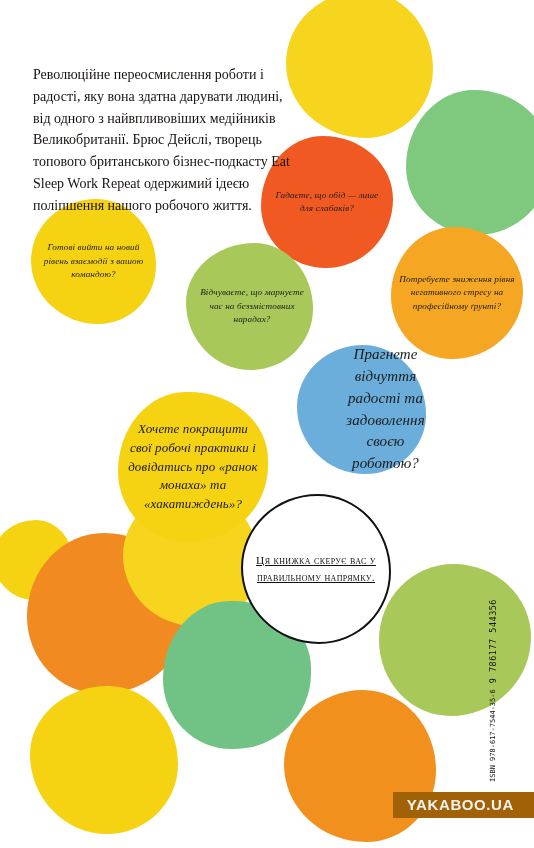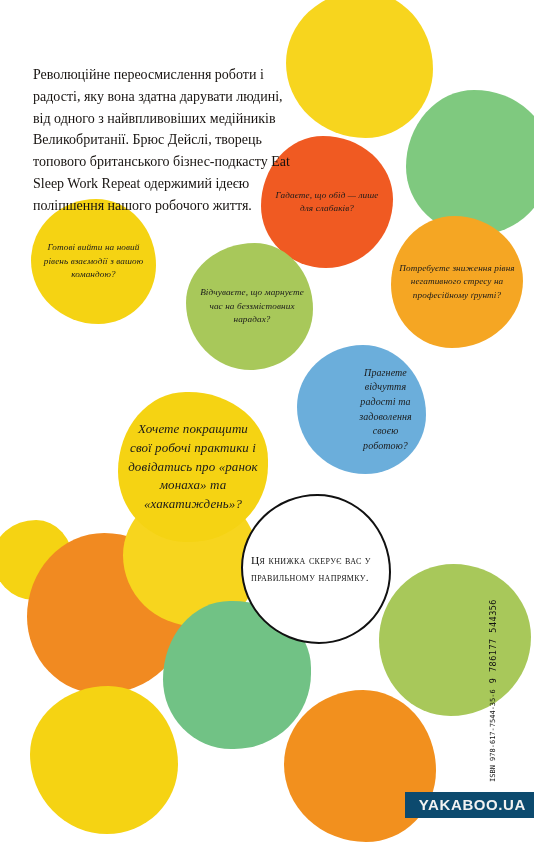--- a/index.html
+++ b/index.html
@@ -84,28 +84,29 @@
   #center-circle .ring {
     position: absolute;
     inset: 0;
     background: #ffffff;
     border: 2.4px solid #111111;
     border-radius: 51% 49% 48% 52% / 49% 52% 48% 51%;
   }
   #center-statement {
     position: relative;
     z-index: 2;
-    text-align: left;
+    text-align: center;
     font-size: 11.4px;
     line-height: 1.5;
     letter-spacing: .35px;
     color: #111111;
     font-variant: small-caps;
     text-transform: none;
     padding: 0 10px;
+    text-decoration: underline;
   }
 
   
   #barcode-block {
     position: absolute;
     right: 6px;
     bottom: 66px;
     width: 70px;
     height: 118px;
     z-index: 8;
@@ -143,22 +144,22 @@
     letter-spacing: .5px;
     color: #111;
     white-space: nowrap;
   }
 
   
   #watermark {
     position: absolute;
     right: 0;
     bottom: 30px;
-    padding: 4px 8px 4px 14px;
-    background: #0c4a6e;
+    padding: 4px 20px 4px 14px;
+    background: #a16207;
     z-index: 9;
   }
   #watermark span {
     font-family: "Liberation Sans", sans-serif;
     font-size: 15px;
     font-weight: 700;
     letter-spacing: .6px;
     color: #f2f2f2;
     white-space: nowrap;
   }
@@ -204,27 +205,27 @@
         <div class="blob-text" style="font-size: 9.2px;">Готові вийти на новий рівень взаємодії з вашою командою?</div>
       </div>
       <div class="blob" style="left: 261px; top: 136px; width: 132px; height: 132px; z-index: 4;">
         <div class="blob-shape s2" style="background: rgb(240, 90, 34);"></div>
         <div class="blob-text" style="font-size: 9.2px;">Гадаєте, що обід — лише для слабаків?</div>
       </div>
       <div class="blob" style="left: 186px; top: 243px; width: 127px; height: 127px; z-index: 4;">
         <div class="blob-shape s3" style="background: rgb(168, 200, 90);"></div>
         <div class="blob-text" style="font-size: 9.2px; padding-left: 13px;">Відчуваєте, що марнуєте час на беззмістовних нарадах?</div>
       </div>
-      <div class="blob" style="left: 391px; top: 216px; width: 132px; height: 132px; z-index: 4;">
+      <div class="blob" style="left: 391px; top: 227px; width: 132px; height: 132px; z-index: 4;">
         <div class="blob-shape s4" style="background: rgb(245, 166, 35);"></div>
         <div class="blob-text" style="font-size: 9.2px;">Потребуєте зниження рівня негативного стресу на професійному ґрунті?</div>
       </div>
       <div class="blob" style="left: 297px; top: 345px; width: 129px; height: 129px; z-index: 4;">
         <div class="blob-shape s5" style="background: rgb(107, 174, 219);"></div>
-        <div class="blob-text" style="font-size: 10px; margin-left: 48px;">Прагнете відчуття радості та задоволення своєю роботою?</div>
+        <div class="blob-text" style="font-size: 15px; margin-left: 48px;">Прагнете відчуття радості та задоволення своєю роботою?</div>
       </div>
       <div class="blob" style="left: 118px; top: 392px; width: 150px; height: 150px; z-index: 4;">
         <div class="blob-shape s6" style="background: rgb(245, 211, 19);"></div>
         <div class="blob-text" style="font-size: 13px;">Хочете покращити свої робочі практики і довідатись про «ранок монаха» та «хакатиждень»?</div>
       </div>
     </div>
 
   <p id="blurb">Революційне переосмислення роботи і радості, яку вона здатна дарувати людині, від одного з найвпливовіших медійників Великобританії. Брюс Дейслі, творець топового британського бізнес-подкасту Eat Sleep Work Repeat одержимий ідеєю поліпшення нашого робочого життя.</p>
 
   <div id="center-circle">

